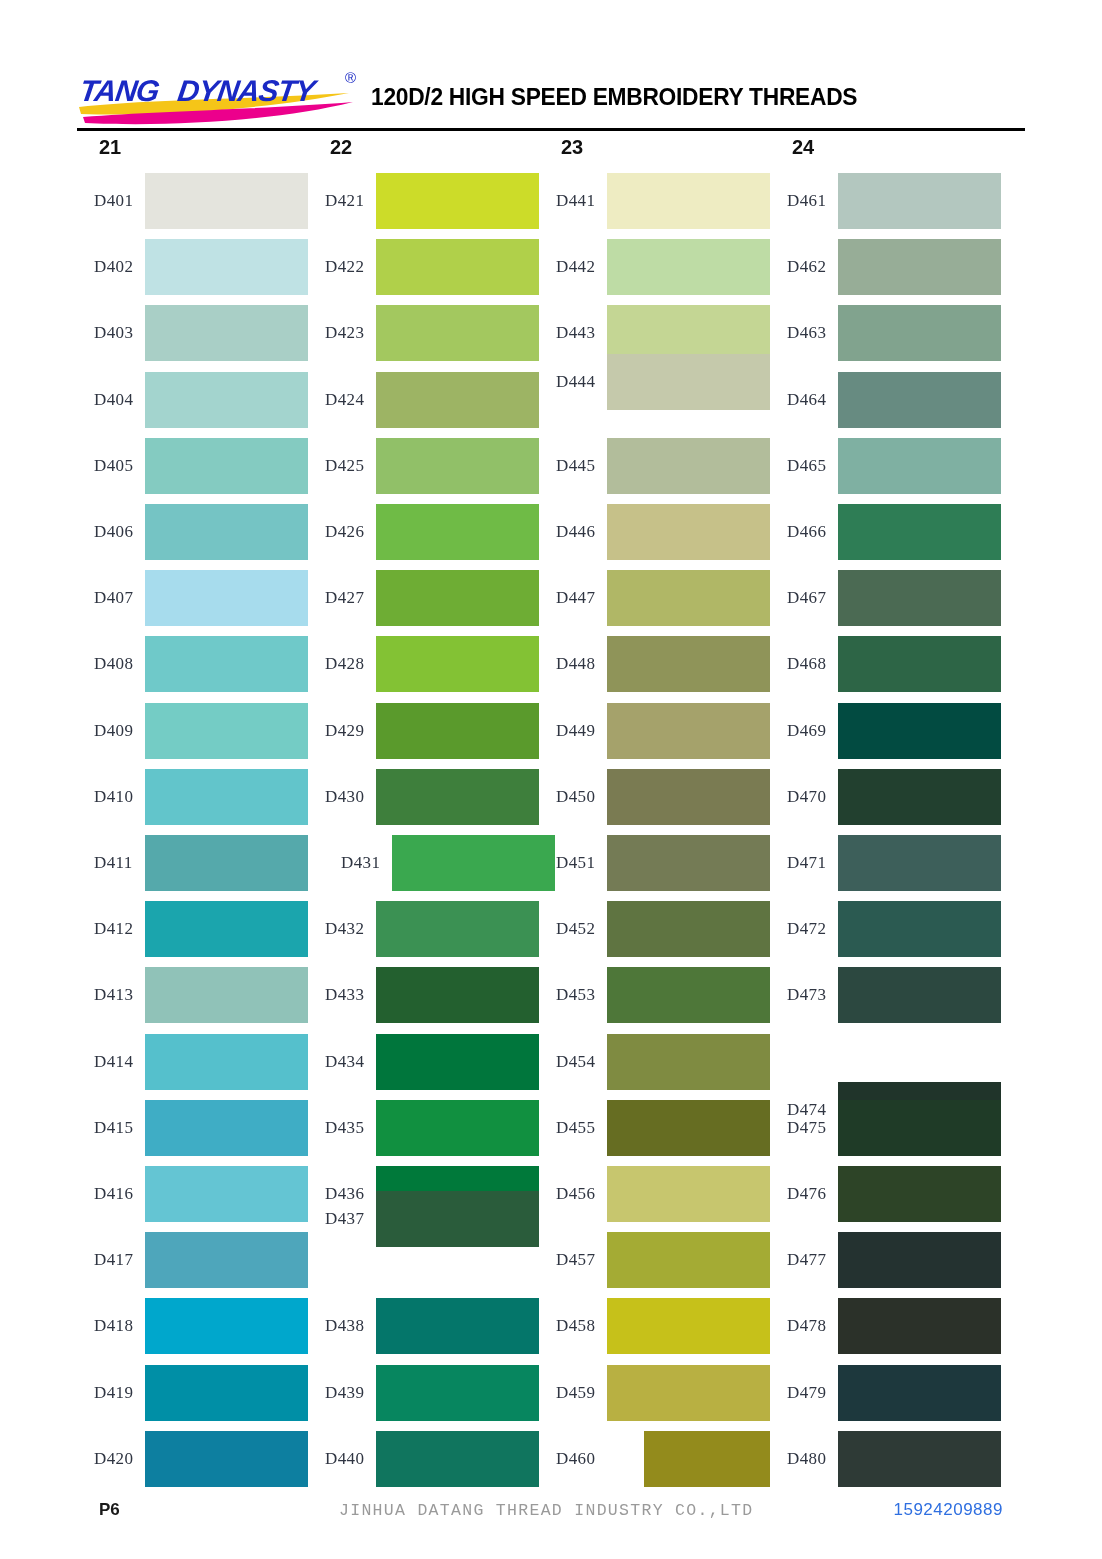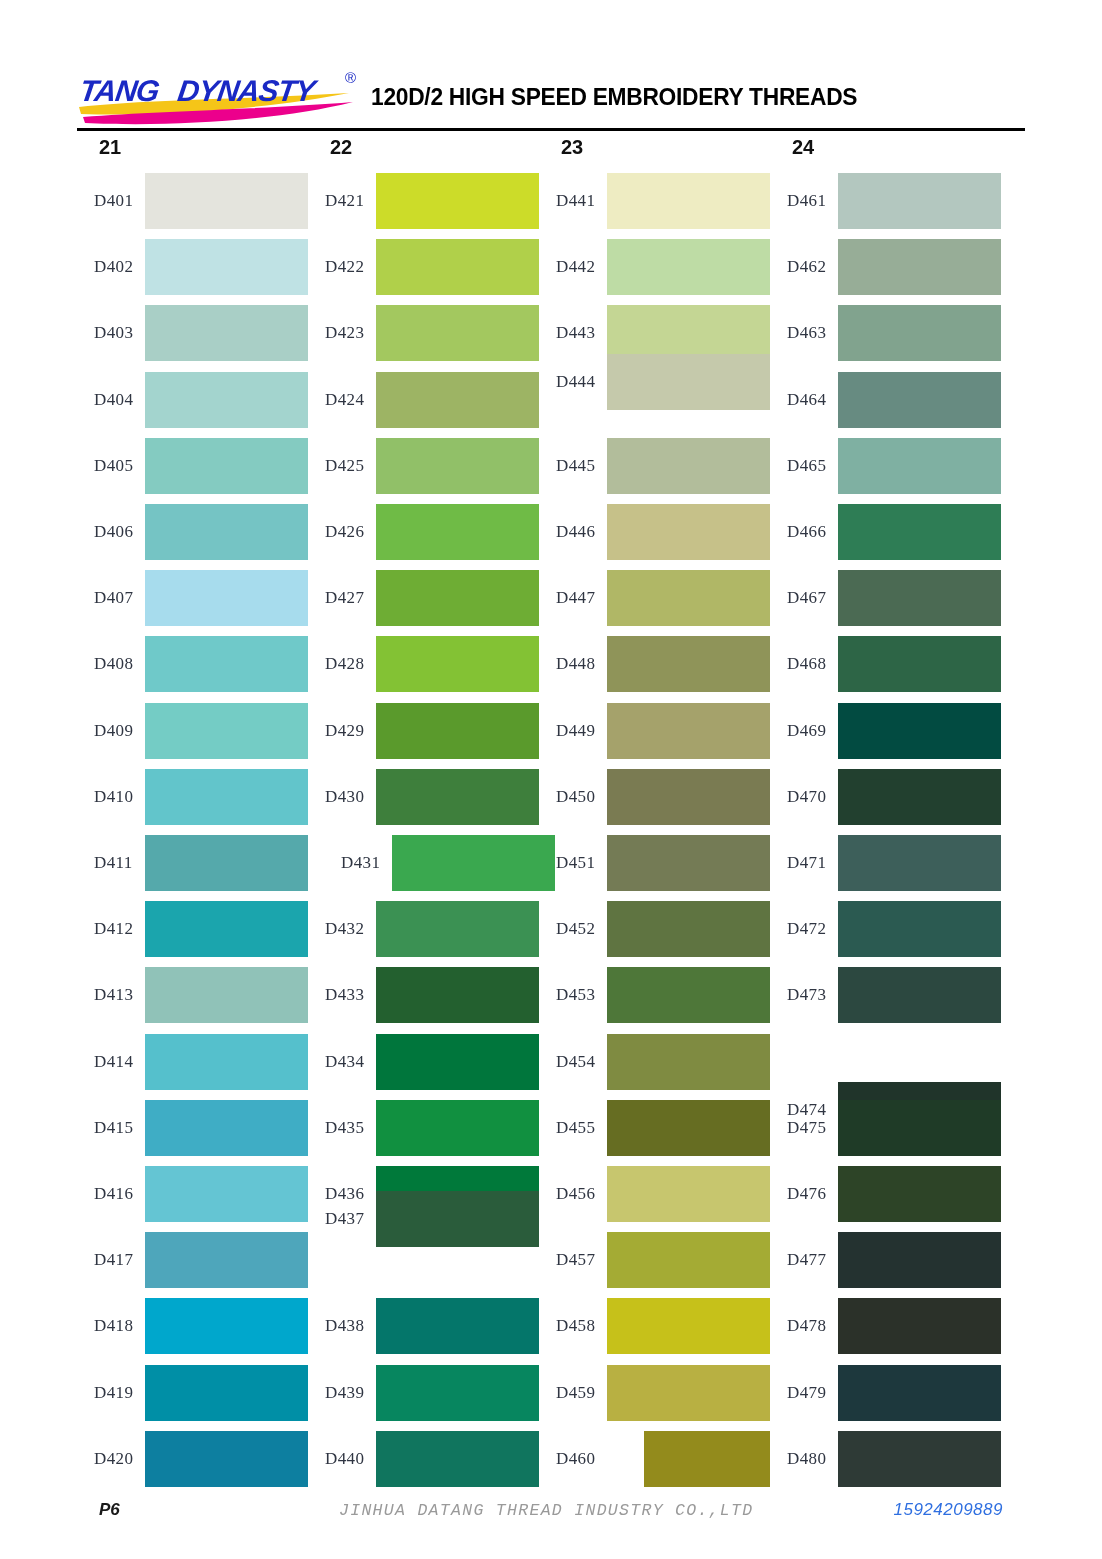--- a/index.html
+++ b/index.html
@@ -119,21 +119,20 @@
     width: 163px;
   }
 
   
   .footer {
     position: absolute;
     left: 77px;
     top: 1500px;
     width: 948px;
     height: 36px;
-    font-style: italic;
   }
   .footer-page {
     position: absolute;
     left: 22px;
     top: 0;
     font-size: 17px;
     font-weight: bold;
     color: #1a1a1a;
     font-family: "Liberation Sans", sans-serif;
   }

